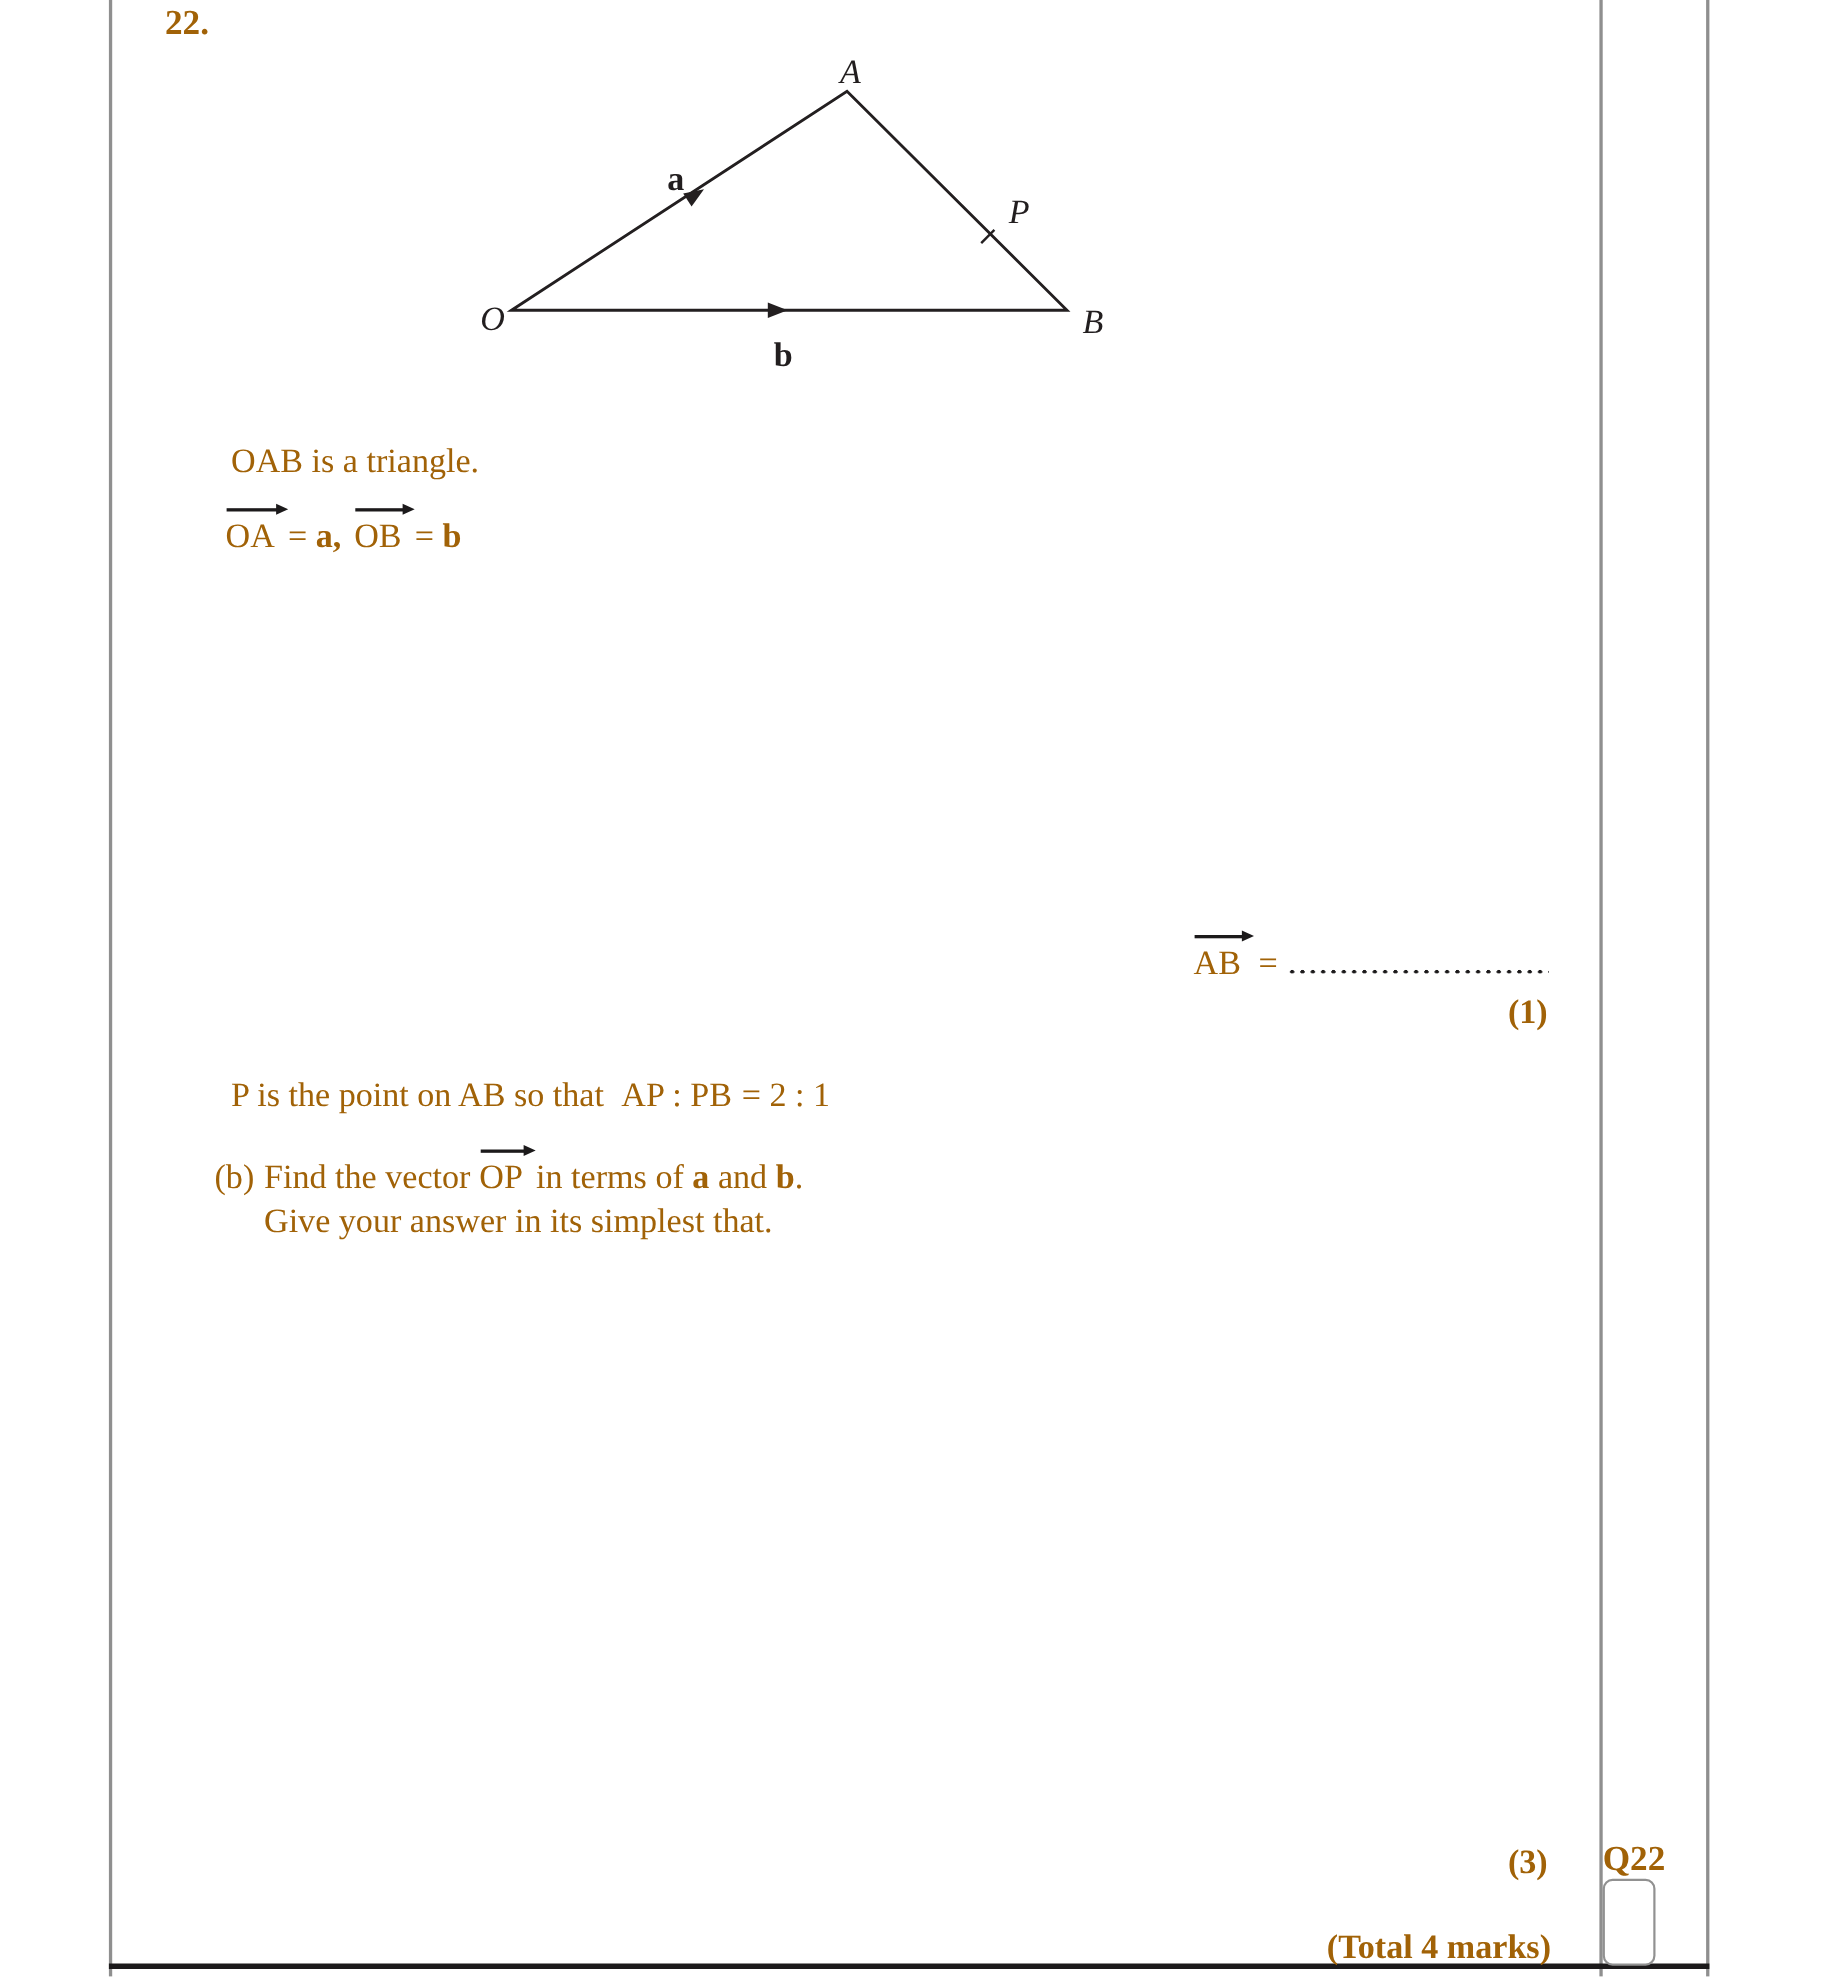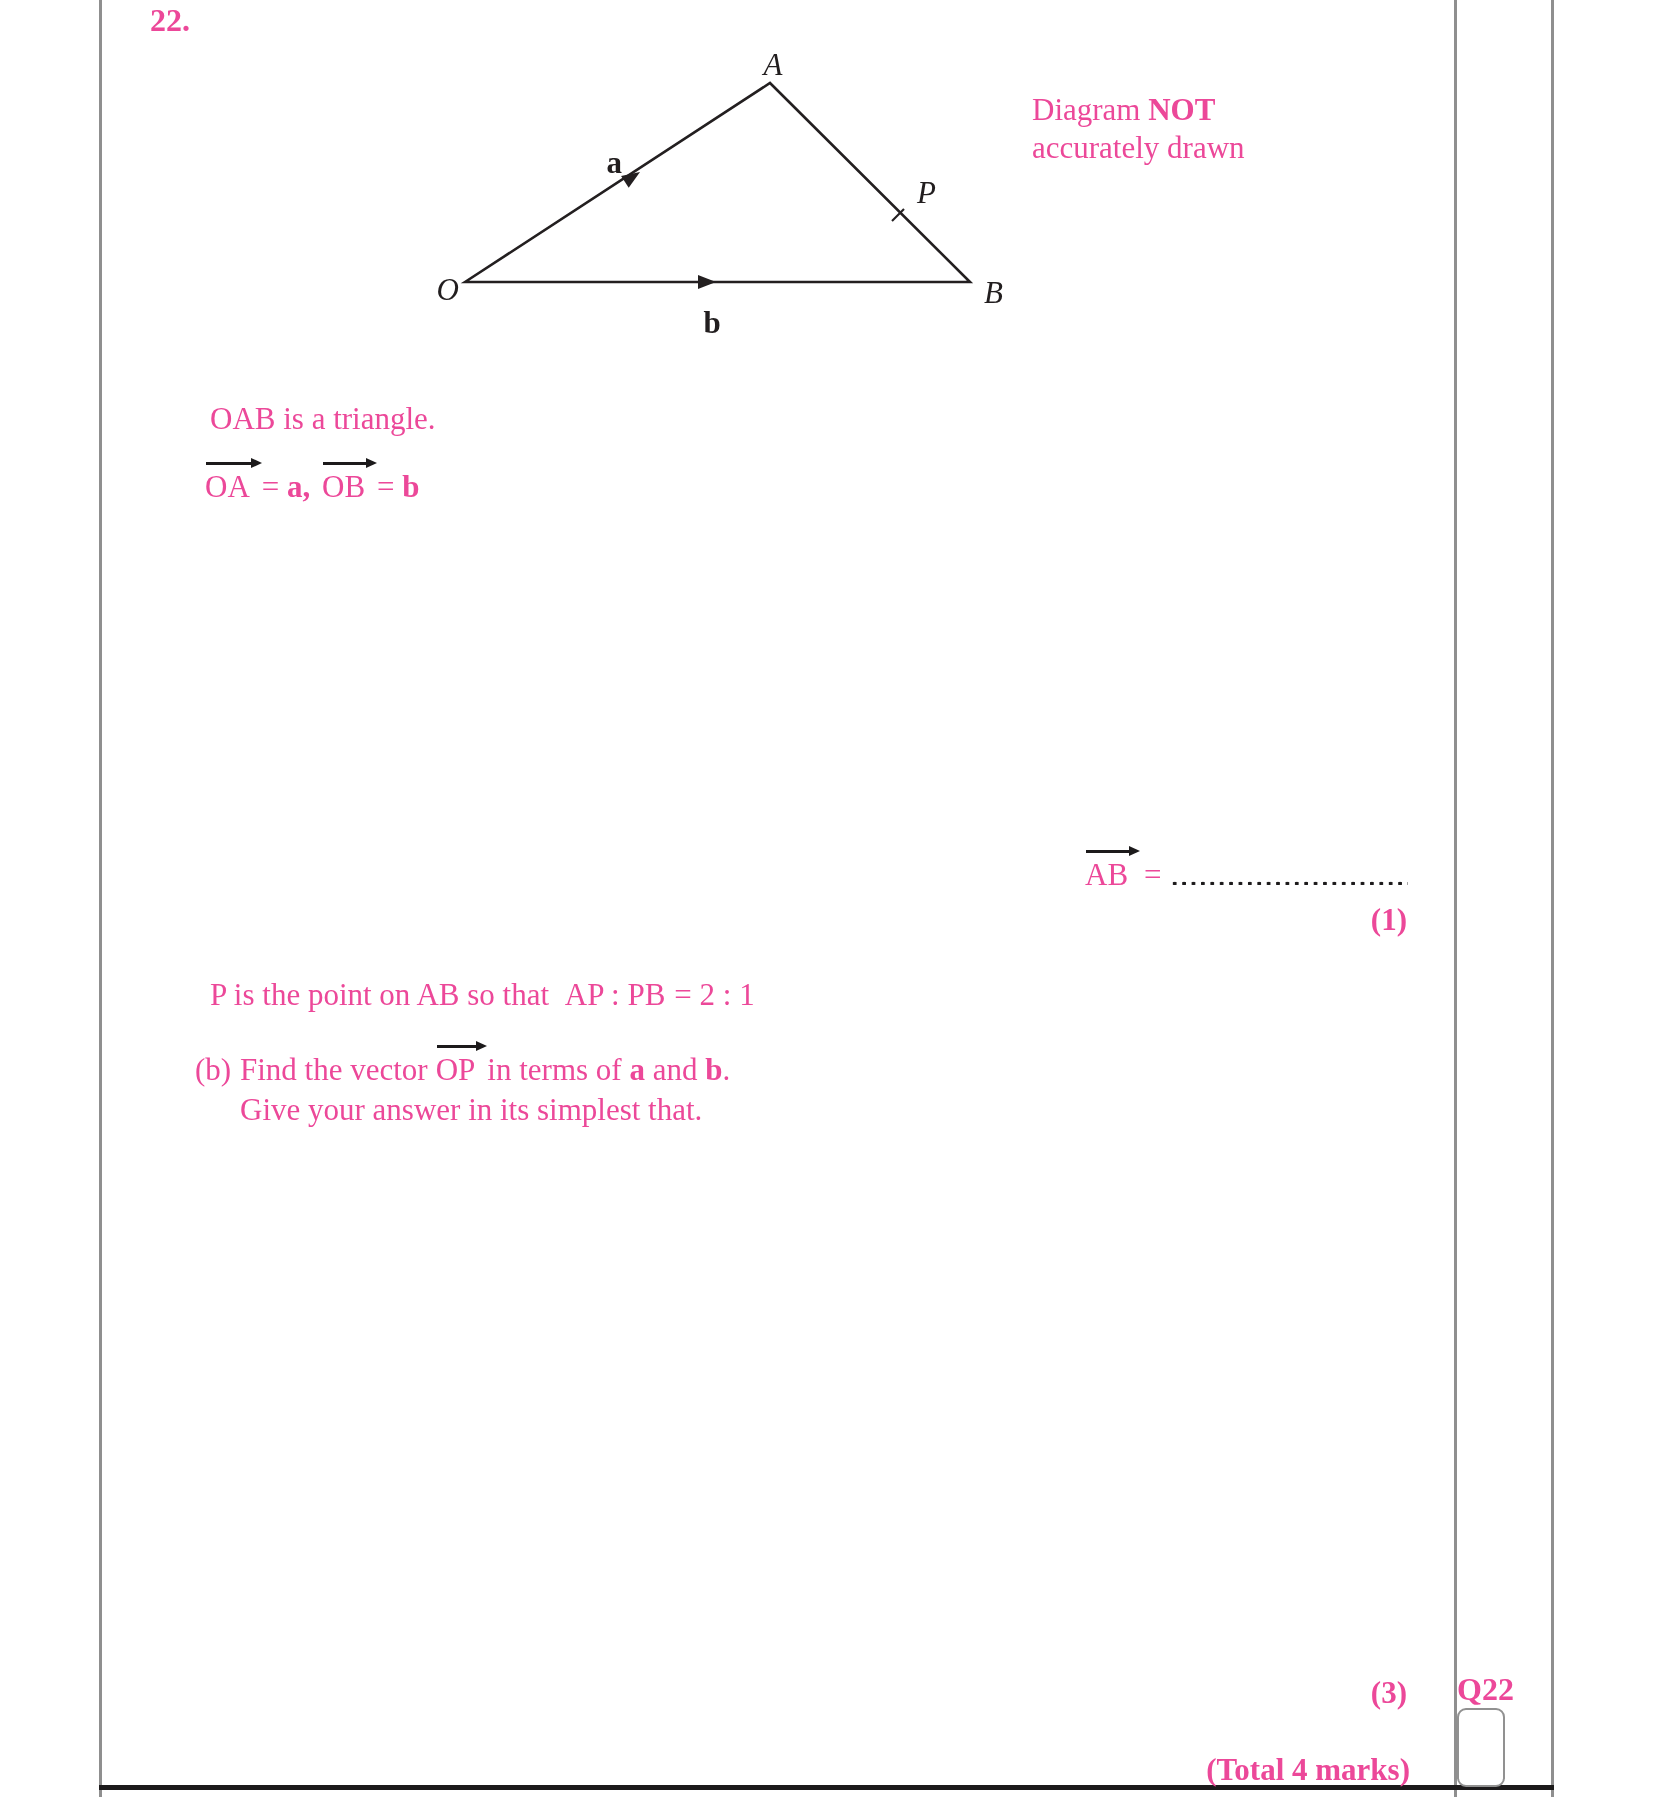--- a/index.html
+++ b/index.html
@@ -1,18 +1,18 @@
 <!DOCTYPE html>
 <html><head>
 <meta charset="utf-8">
 <style>
   html,body{margin:0;padding:0;background:#ffffff;}
   .page{
     position:relative;width:1656px;height:1797px;background:#ffffff;
-    font-family:"Liberation Serif",serif;color:#ec4899;overflow:hidden;
+    font-family:"Liberation Serif",serif;color:#a16207;overflow:hidden;
   }
   .t{position:absolute;font-size:31px;white-space:nowrap;line-height:1.15;}
   .it{margin-top:35px;}
   .bd{font-weight:bold;}
   .rule-v{position:absolute;top:0;bottom:0;width:2.5px;background:#8f8f8f;}
   .rule-thick{position:absolute;height:4.5px;background:#1c1a1b;}
   .qnum{position:absolute;font-size:32px;font-weight:bold;}
   .plab{display:inline-block;width:45px;}
   .vec{position:relative;display:inline-block;margin:0 12px 0 8px;}
   .vec .vl{}
@@ -54,24 +54,20 @@
     <g font-size="31" fill="#221e1f">
       <text x="393" y="35" text-anchor="middle" font-style="italic">A</text>
       <text x="79" y="260" text-anchor="end" font-style="italic">O</text>
       <text x="604" y="263" text-anchor="start" font-style="italic">B</text>
       <text x="537" y="163" text-anchor="start" font-style="italic">P</text>
       <text x="242" y="133" text-anchor="end" font-weight="bold">a</text>
       <text x="332" y="293" text-anchor="middle" font-weight="bold">b</text>
     </g>
   </svg>
 
-  <div class="note">
-    <div><span>Diagram </span><span class="bd">NOT</span></div>
-    <div>accurately drawn</div>
-  </div>
 
   <div class="t" style="left:210px;top:401px;"><span class="it">OAB</span><span> is a triangle.</span></div>
 
   <div class="t" style="left:205px;top:469px;">
     <span class="vec" style="margin-left:0;"><span class="bar"></span><span class="vl">OA</span></span><span>=</span>
     <span class="bd">a,</span>
     <span class="vec" style="margin-left:4px;"><span class="bar"></span><span class="vl">OB</span></span><span>=</span>
     <span class="bd">b</span>
   </div>
 

